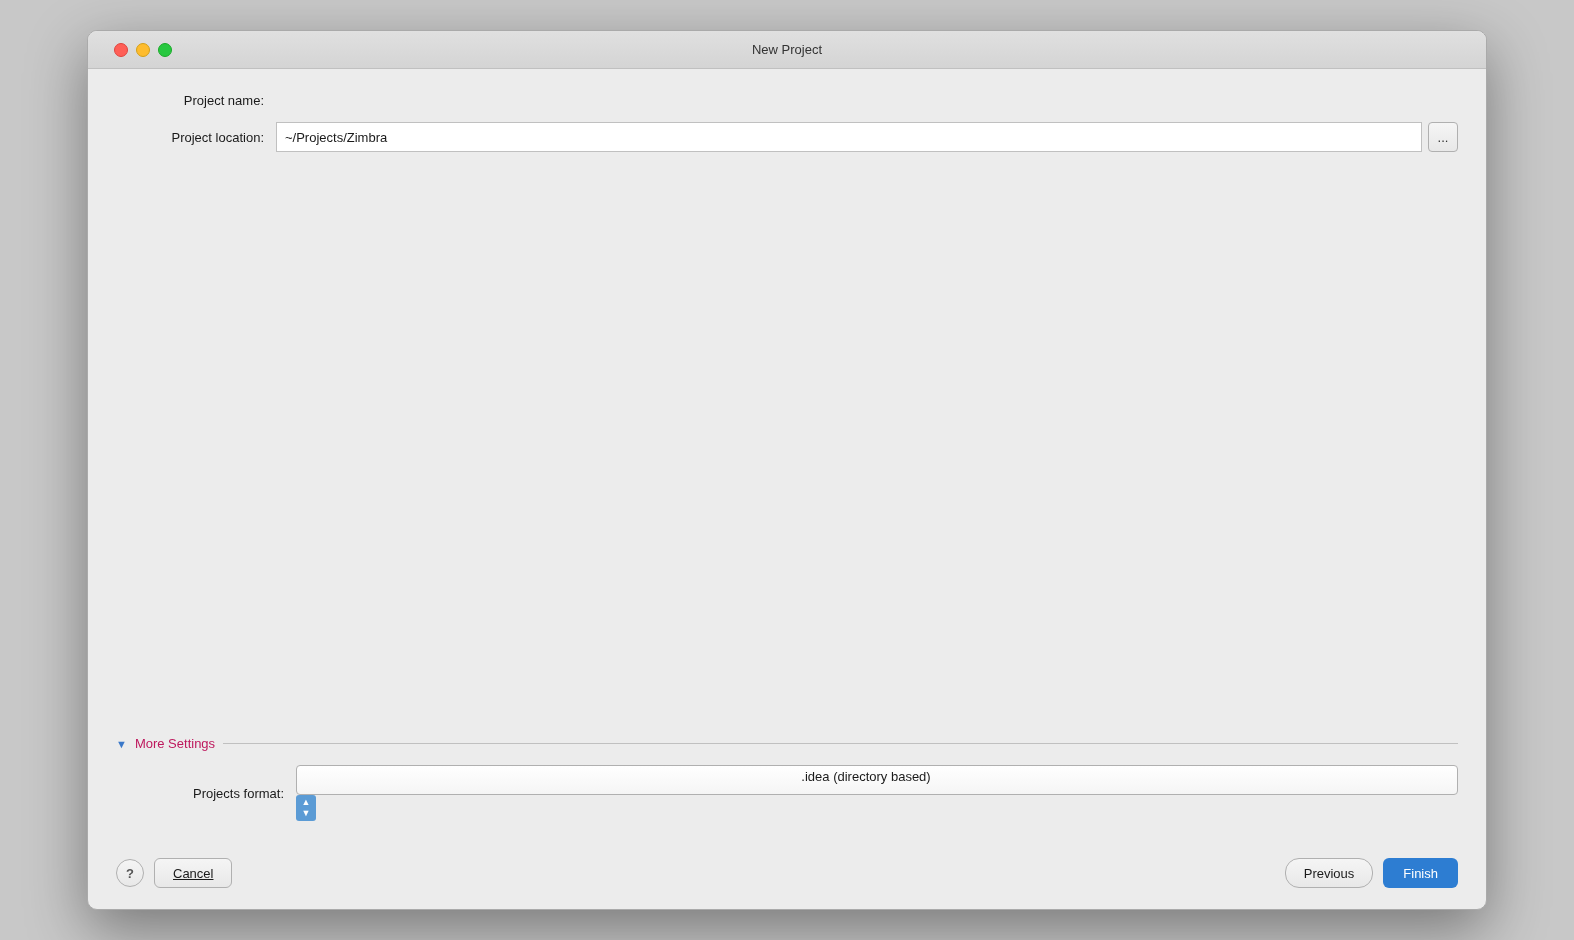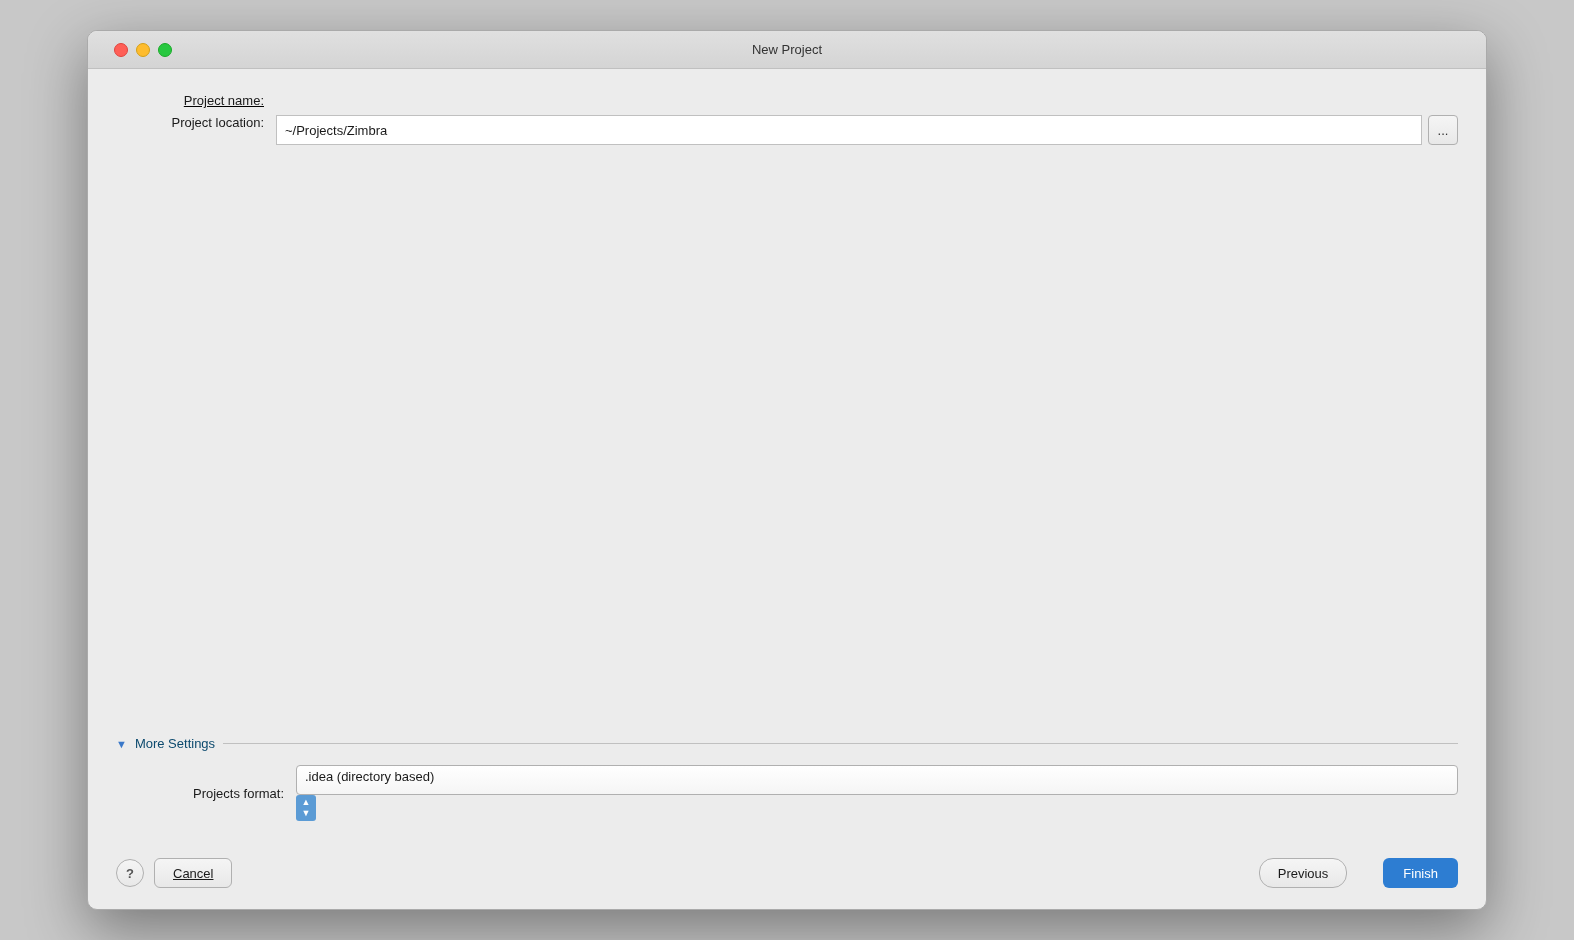--- a/index.html
+++ b/index.html
@@ -82,22 +82,21 @@
     .content {
       flex: 1;
       padding: 24px 28px 0 28px;
       display: flex;
       flex-direction: column;
     }
 
     .form-row {
       display: flex;
       align-items: flex-start;
-      margin-bottom: 7px;
-      text-decoration: underline;
+      margin-bottom: 14px;
     }
 
     .form-label {
       width: 160px;
       text-align: right;
       padding-right: 12px;
       color: #1a1a1a;
       font-size: 13px;
       flex-shrink: 0;
     }
@@ -109,20 +108,21 @@
       border-radius: 4px;
       padding: 0 8px;
       font-size: 13px;
       background: #fff;
       outline: none;
       color: #1a1a1a;
     }
 
     .location-row {
       display: flex;
+      align-items: center;
       margin-bottom: 16px;
     }
 
     .location-input-wrapper {
       flex: 1;
       display: flex;
       align-items: center;
       gap: 6px;
     }
 
@@ -169,21 +169,21 @@
     }
 
     .more-settings-arrow {
       color: #3a78c9;
       font-size: 11px;
       cursor: pointer;
     }
 
     .more-settings-label {
       font-size: 13px;
-      color: #0c4a6e;
+      color: #be185d;
     }
 
     .more-settings-line {
       flex: 1;
       height: 1px;
       background: #c0c0c0;
     }
 
     .project-format-row {
       display: flex;
@@ -203,20 +203,21 @@
       border: 1px solid #b0b0b0;
       border-radius: 4px;
       padding: 0 30px 8px 8px;
       font-size: 13px;
       background: linear-gradient(to bottom, #fff, #f5f5f5);
       appearance: none;
       -webkit-appearance: none;
       outline: none;
       color: #1a1a1a;
       cursor: pointer;
+      text-align: center;
     }
 
     .select-arrow-inner {
       background: #5b9bd5;
       border-radius: 3px;
       width: 20px;
       height: 26px;
       display: flex;
       flex-direction: column;
       align-items: center;
@@ -294,21 +295,20 @@
     .finish-button {
       height: 30px;
       padding: 8px 20px;
       border: none;
       border-radius: 6px;
       background: #2d7dd2;
       font-size: 13px;
       color: #fff;
       cursor: pointer;
       font-weight: 500;
-      margin-left: 26px;
     }
   </style>
 </head>
 <body>
 
 <div class="window">
 
   <div class="title-bar">
     <div class="traffic-lights">
       <div class="traffic-light close"></div>

